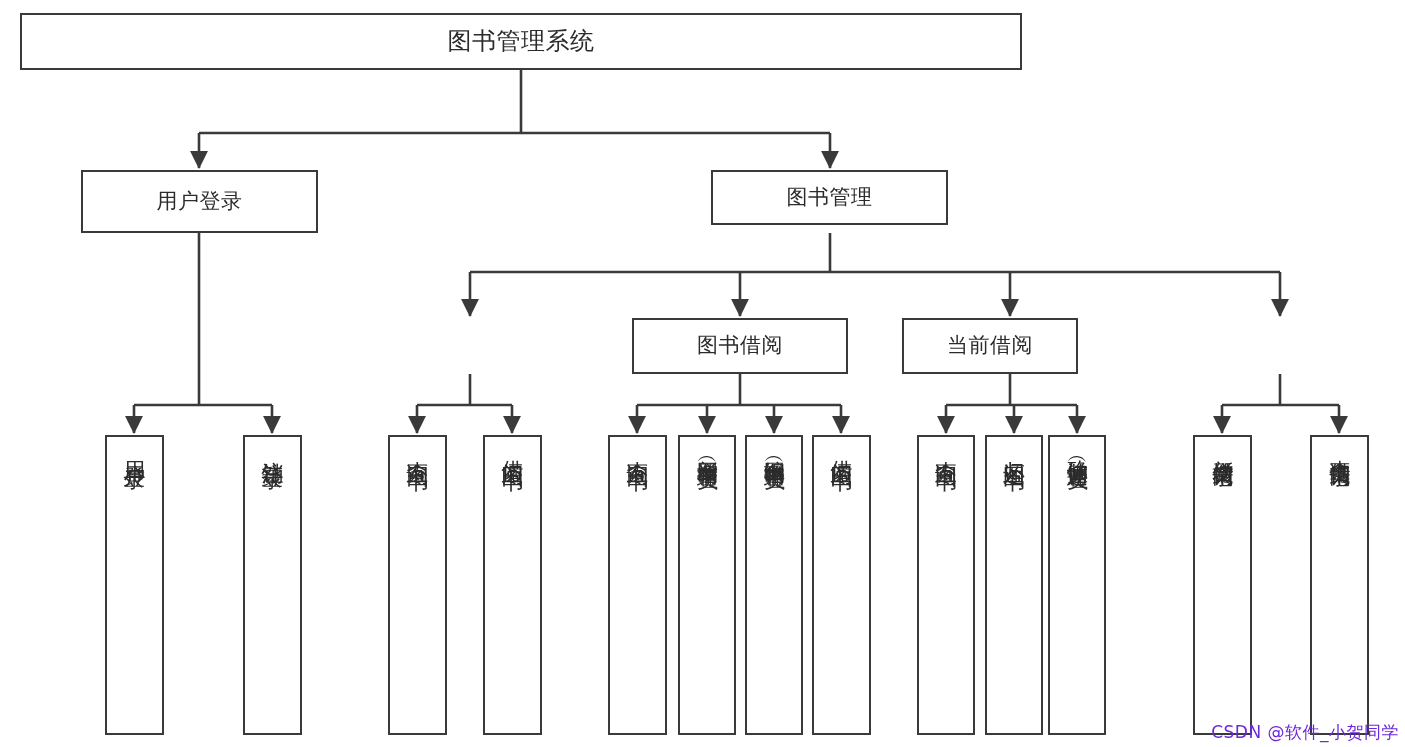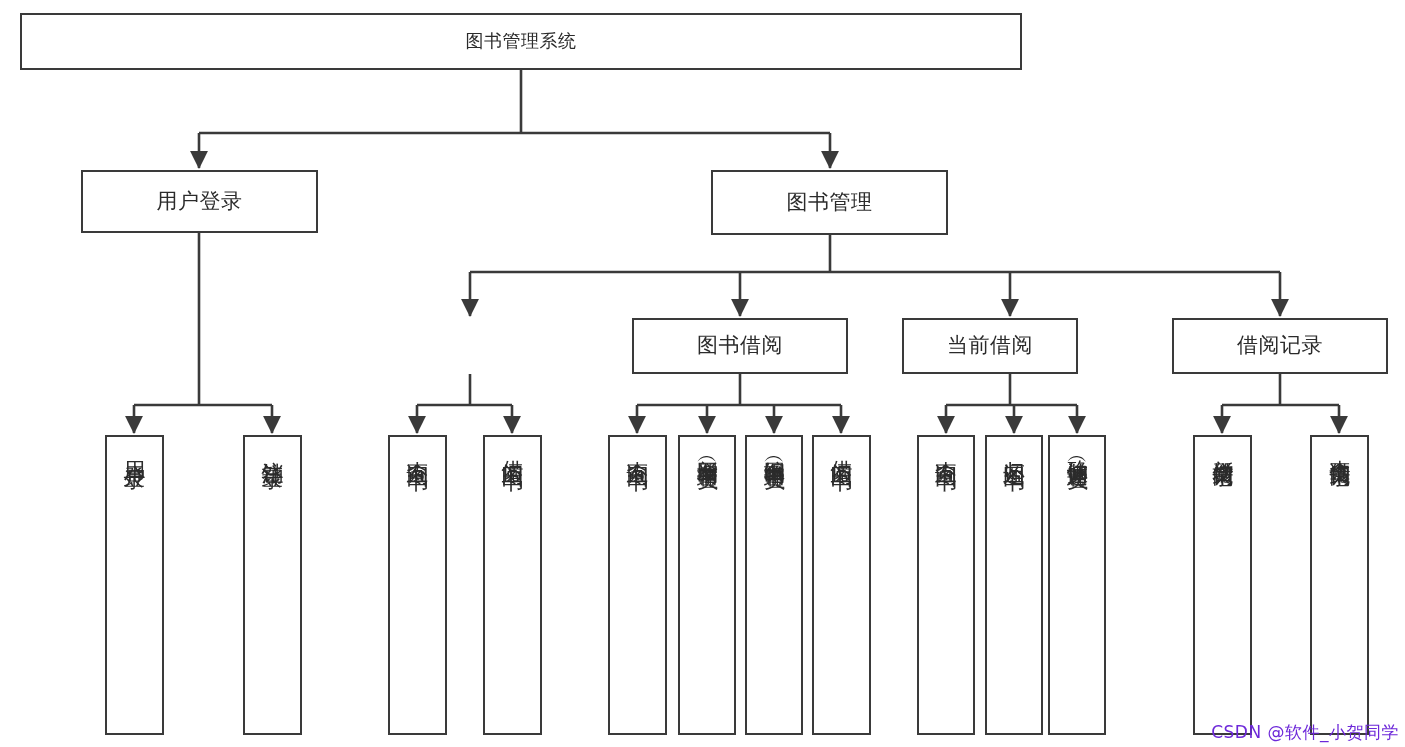--- a/index.html
+++ b/index.html
@@ -24,21 +24,21 @@
     color:#2b2b2b;
   }
   .node .label{
     display:block;
     text-align:center;
     line-height:1.12;
     letter-spacing:0.5px;
   }
   
   .node.h .label{font-size:21px;}
-  .node.root .label{font-size:18px;}
+  .node.root .label{font-size:24px;}
 
   
   .node.v{
     align-items:flex-start;
     justify-content:center;
     padding-top:6px;
   }
   .node.v .label{
     writing-mode:vertical-rl;
     text-orientation:upright;
@@ -115,32 +115,29 @@
     </g>
   </svg>
 
   <div class="node h root" style="left:20px;top:13px;width:1002px;height:57px;">
     <span class="label">图书管理系统</span>
   </div>
 
   <div class="node h" style="left:81px;top:170px;width:237px;height:63px;">
     <span class="label">用户登录</span>
   </div>
-  <div class="node h" style="left:711px;top:170px;width:237px;height:65px;">
+  <div class="node h" style="left:711px;top:170px;width:237px;height:55px;">
     <span class="label">图书管理</span>
   </div>
 
   <div class="node h" style="left:632px;top:318px;width:216px;height:56px;">
     <span class="label">图书借阅</span>
   </div>
   <div class="node h" style="left:902px;top:318px;width:176px;height:56px;">
     <span class="label">当前借阅</span>
-  </div>
-  <div class="node h" style="left:1172px;top:318px;width:216px;height:56px;">
-    <span class="label">借阅记录</span>
   </div>
 
   <div class="node v" style="left:105px;top:435px;width:59px;height:300px;">
     <span class="label">用户登录</span>
   </div>
   <div class="node v" style="left:243px;top:435px;width:59px;height:300px;">
     <span class="label">注销登录</span>
   </div>
 
   <div class="node v" style="left:388px;top:435px;width:59px;height:300px;">

